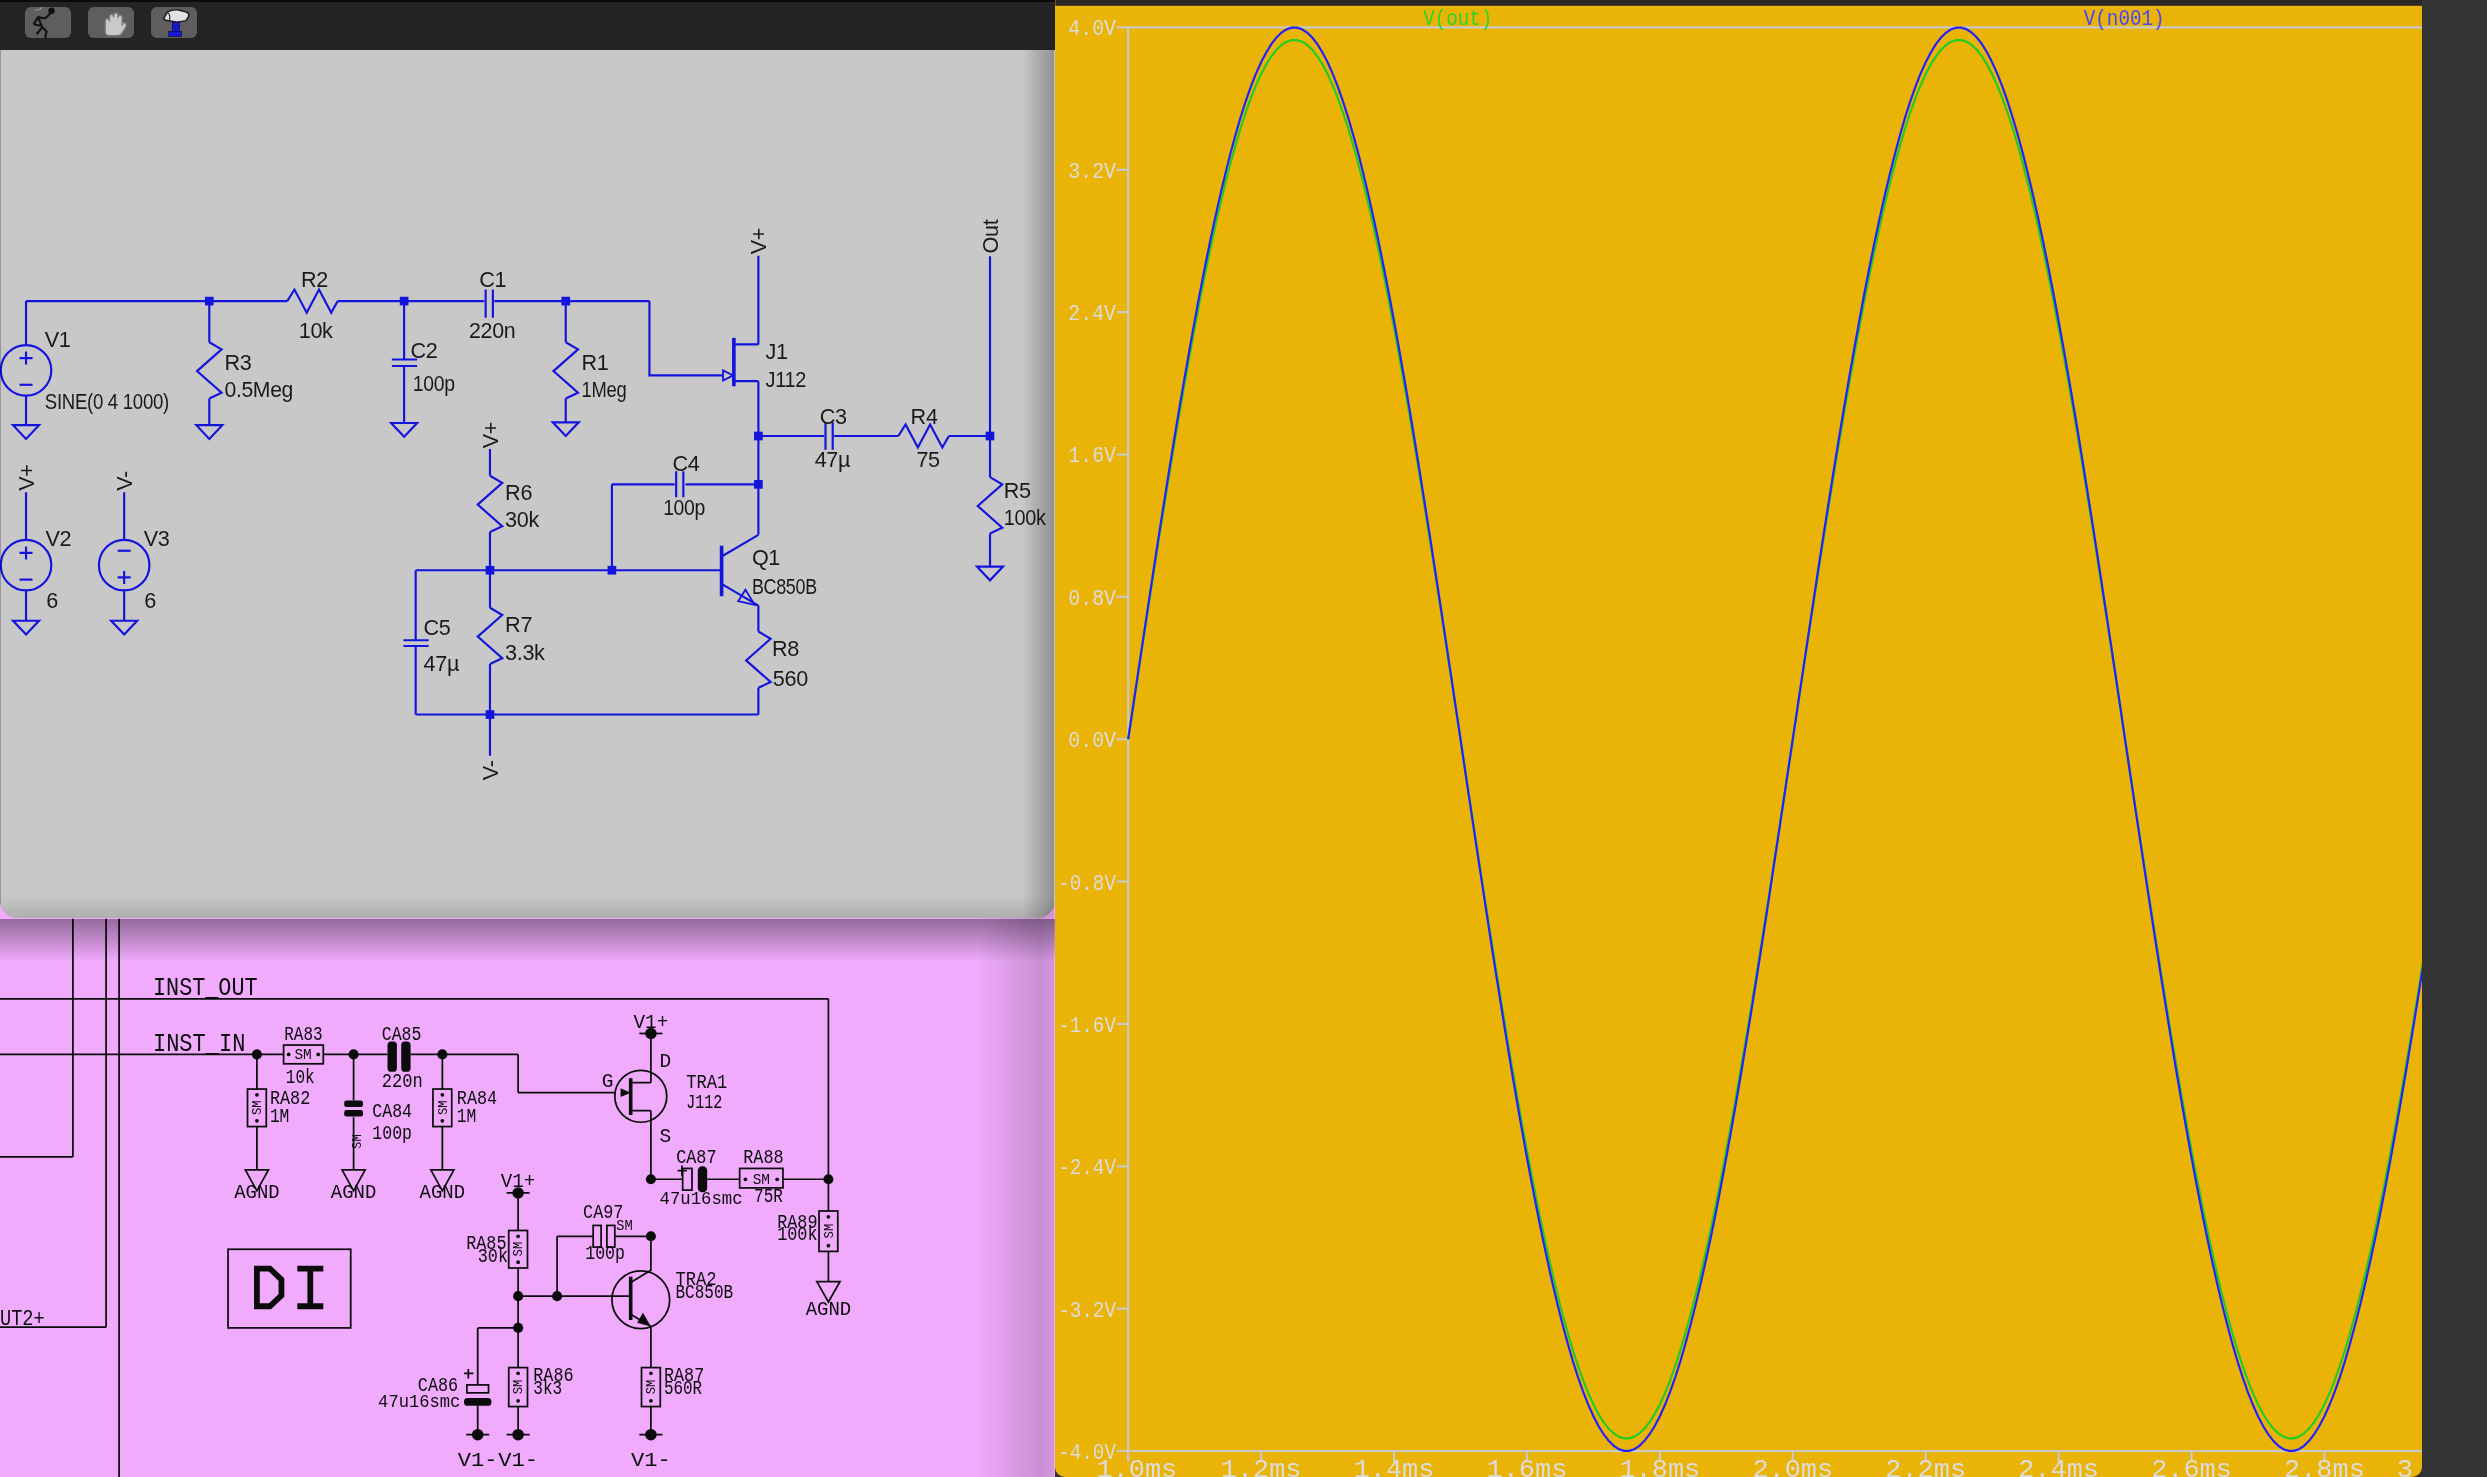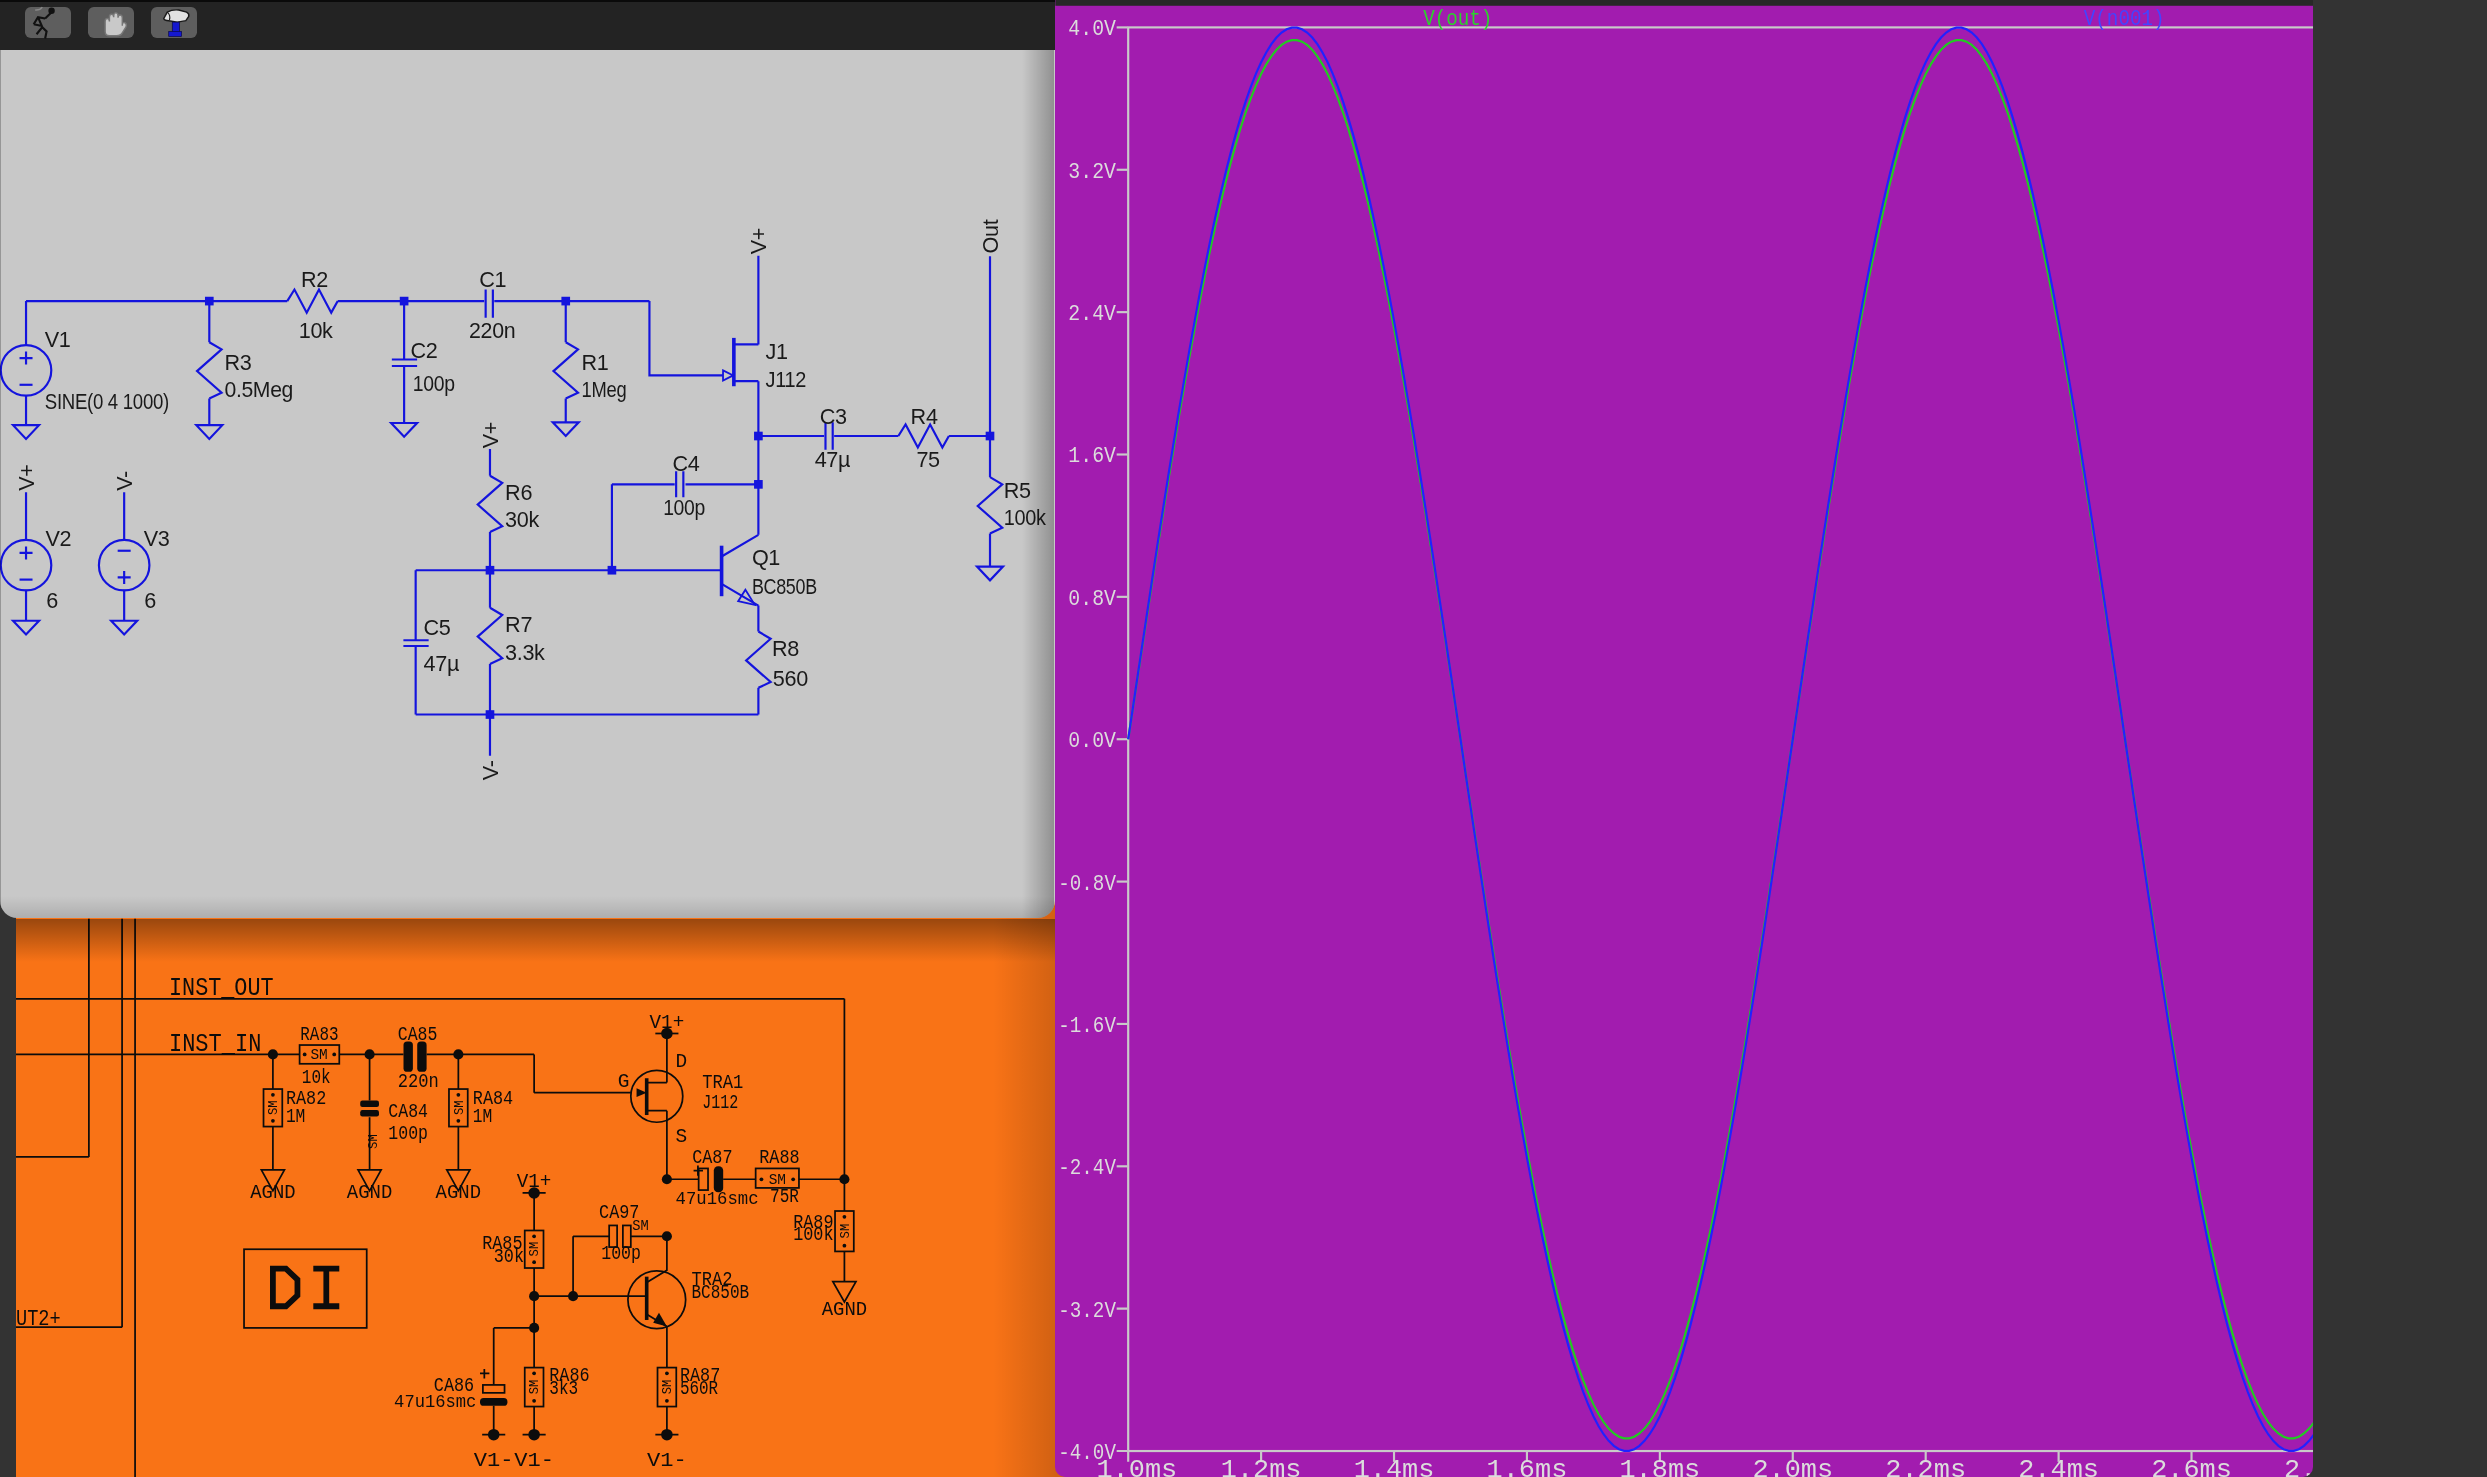--- a/index.html
+++ b/index.html
@@ -1,19 +1,19 @@
 <!DOCTYPE html>
 <html style="font-size:11.5px"><head><meta charset="utf-8">
 <style>
 *{margin:0;padding:0;box-sizing:border-box}
 html,body{width:2487px;height:1477px;background:#333;overflow:hidden;position:relative}
 .abs{position:absolute}
 </style></head>
 <body>
-<div class="abs" style="left:16px;top:830px;width:1055px;height:648px;background:#f97316;overflow:hidden">
+<div class="abs" style="left:0;top:830px;width:1055px;height:648px;background:#f0abfc;overflow:hidden">
 <svg width="1055" height="648" viewBox="0 1150 1462 898" style="position:absolute;left:0;top:0">
       <g stroke="#0c0c0c" stroke-width="2.4" fill="none">
         <path d="M101 1273 V1603 M0 1603 H101 M147 1273 V1839 M0 1839 H147 M165 1273 V2048"></path>
         <path d="M0 1384 H1148 M1148 1384 V1634"></path>
         <path d="M0 1461 H393 M448 1461 H537 M569 1461 H718 M718 1461 V1514 M718 1514 H852"></path>
         <rect x="393" y="1448" width="55" height="26"></rect>
         <path d="M356 1461 V1509 M356 1561 V1621"></path>
         <rect x="343" y="1509" width="26" height="52"></rect>
         <polygon points="340,1621 372,1621 356,1650"></polygon>
         <path d="M490 1461 V1525 M490 1548 V1621"></path>
@@ -148,21 +148,21 @@
         <text transform="translate(619 1545) rotate(-90)" font-size="17">SM</text>
         <text transform="translate(1154 1716) rotate(-90)" font-size="17">SM</text>
         <text transform="translate(724 1741) rotate(-90)" font-size="17">SM</text>
         <text transform="translate(724 1932) rotate(-90)" font-size="17">SM</text>
         <text transform="translate(908 1932) rotate(-90)" font-size="17">SM</text>
       </g>
     </svg>
 <div class="abs" style="left:0;top:89px;width:1055px;height:43px;background:linear-gradient(rgba(0,0,0,0.38),rgba(0,0,0,0))"></div>
 <div class="abs" style="left:977px;top:0;width:77px;height:648px;background:linear-gradient(to right,rgba(0,0,0,0),rgba(0,0,0,0.16) 82%,rgba(0,0,0,0.12))"></div>
 </div>
-<div class="abs" style="left:1055px;top:0;width:1258px;height:1477px;background:#a21caf;border-radius:0 0 10px 10px;overflow:hidden">
+<div class="abs" style="left:1055px;top:0;width:1367px;height:1477px;background:#eab308;border-radius:0 0 10px 10px;overflow:hidden">
 <svg width="1433" height="1477" viewBox="1462 0 1986 2048" style="position:absolute;left:0;top:0">
 <rect x="1462" y="0" width="1986" height="8" fill="#282828"></rect>
 <g stroke="#c9c9c9" stroke-width="3" fill="none">
 <rect x="1563" y="38" width="1843" height="1974"></rect>
 <path d="M1547 38.0 H1562"></path>
         <path d="M1547 235.4 H1562"></path>
         <path d="M1547 432.8 H1562"></path>
         <path d="M1547 630.2 H1562"></path>
         <path d="M1547 827.6 H1562"></path>
         <path d="M1547 1025.0 H1562"></path>

